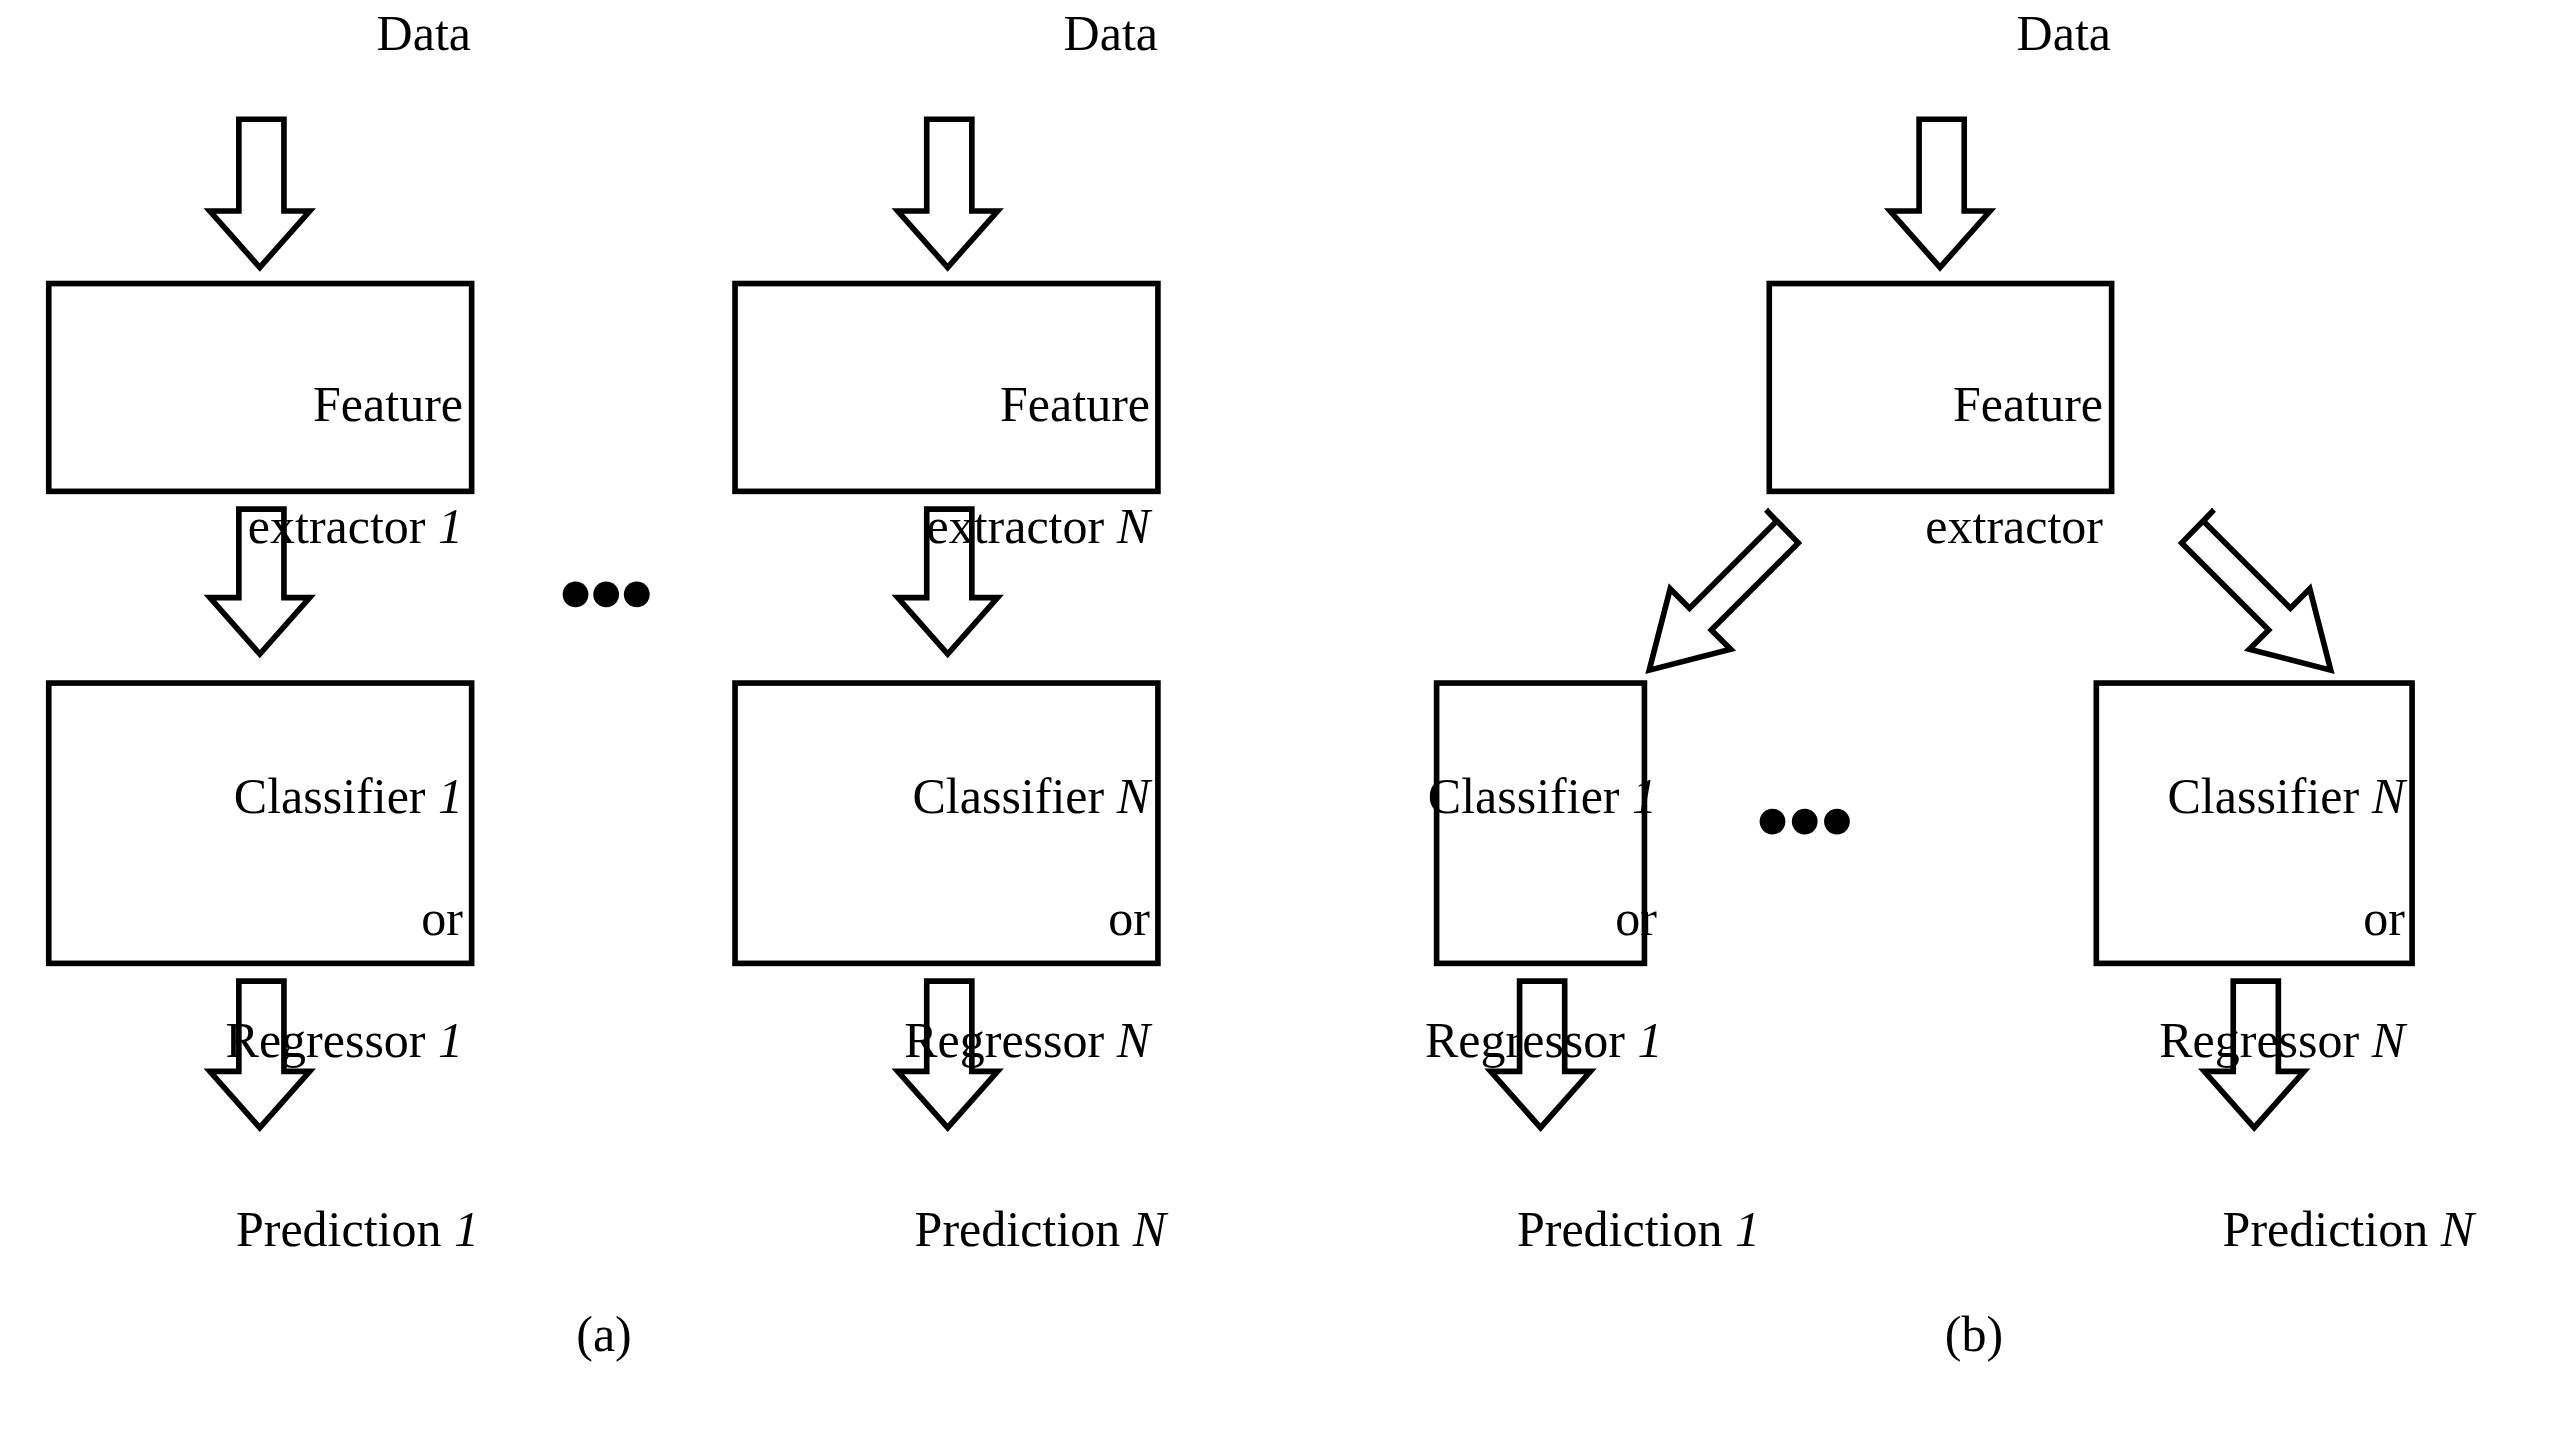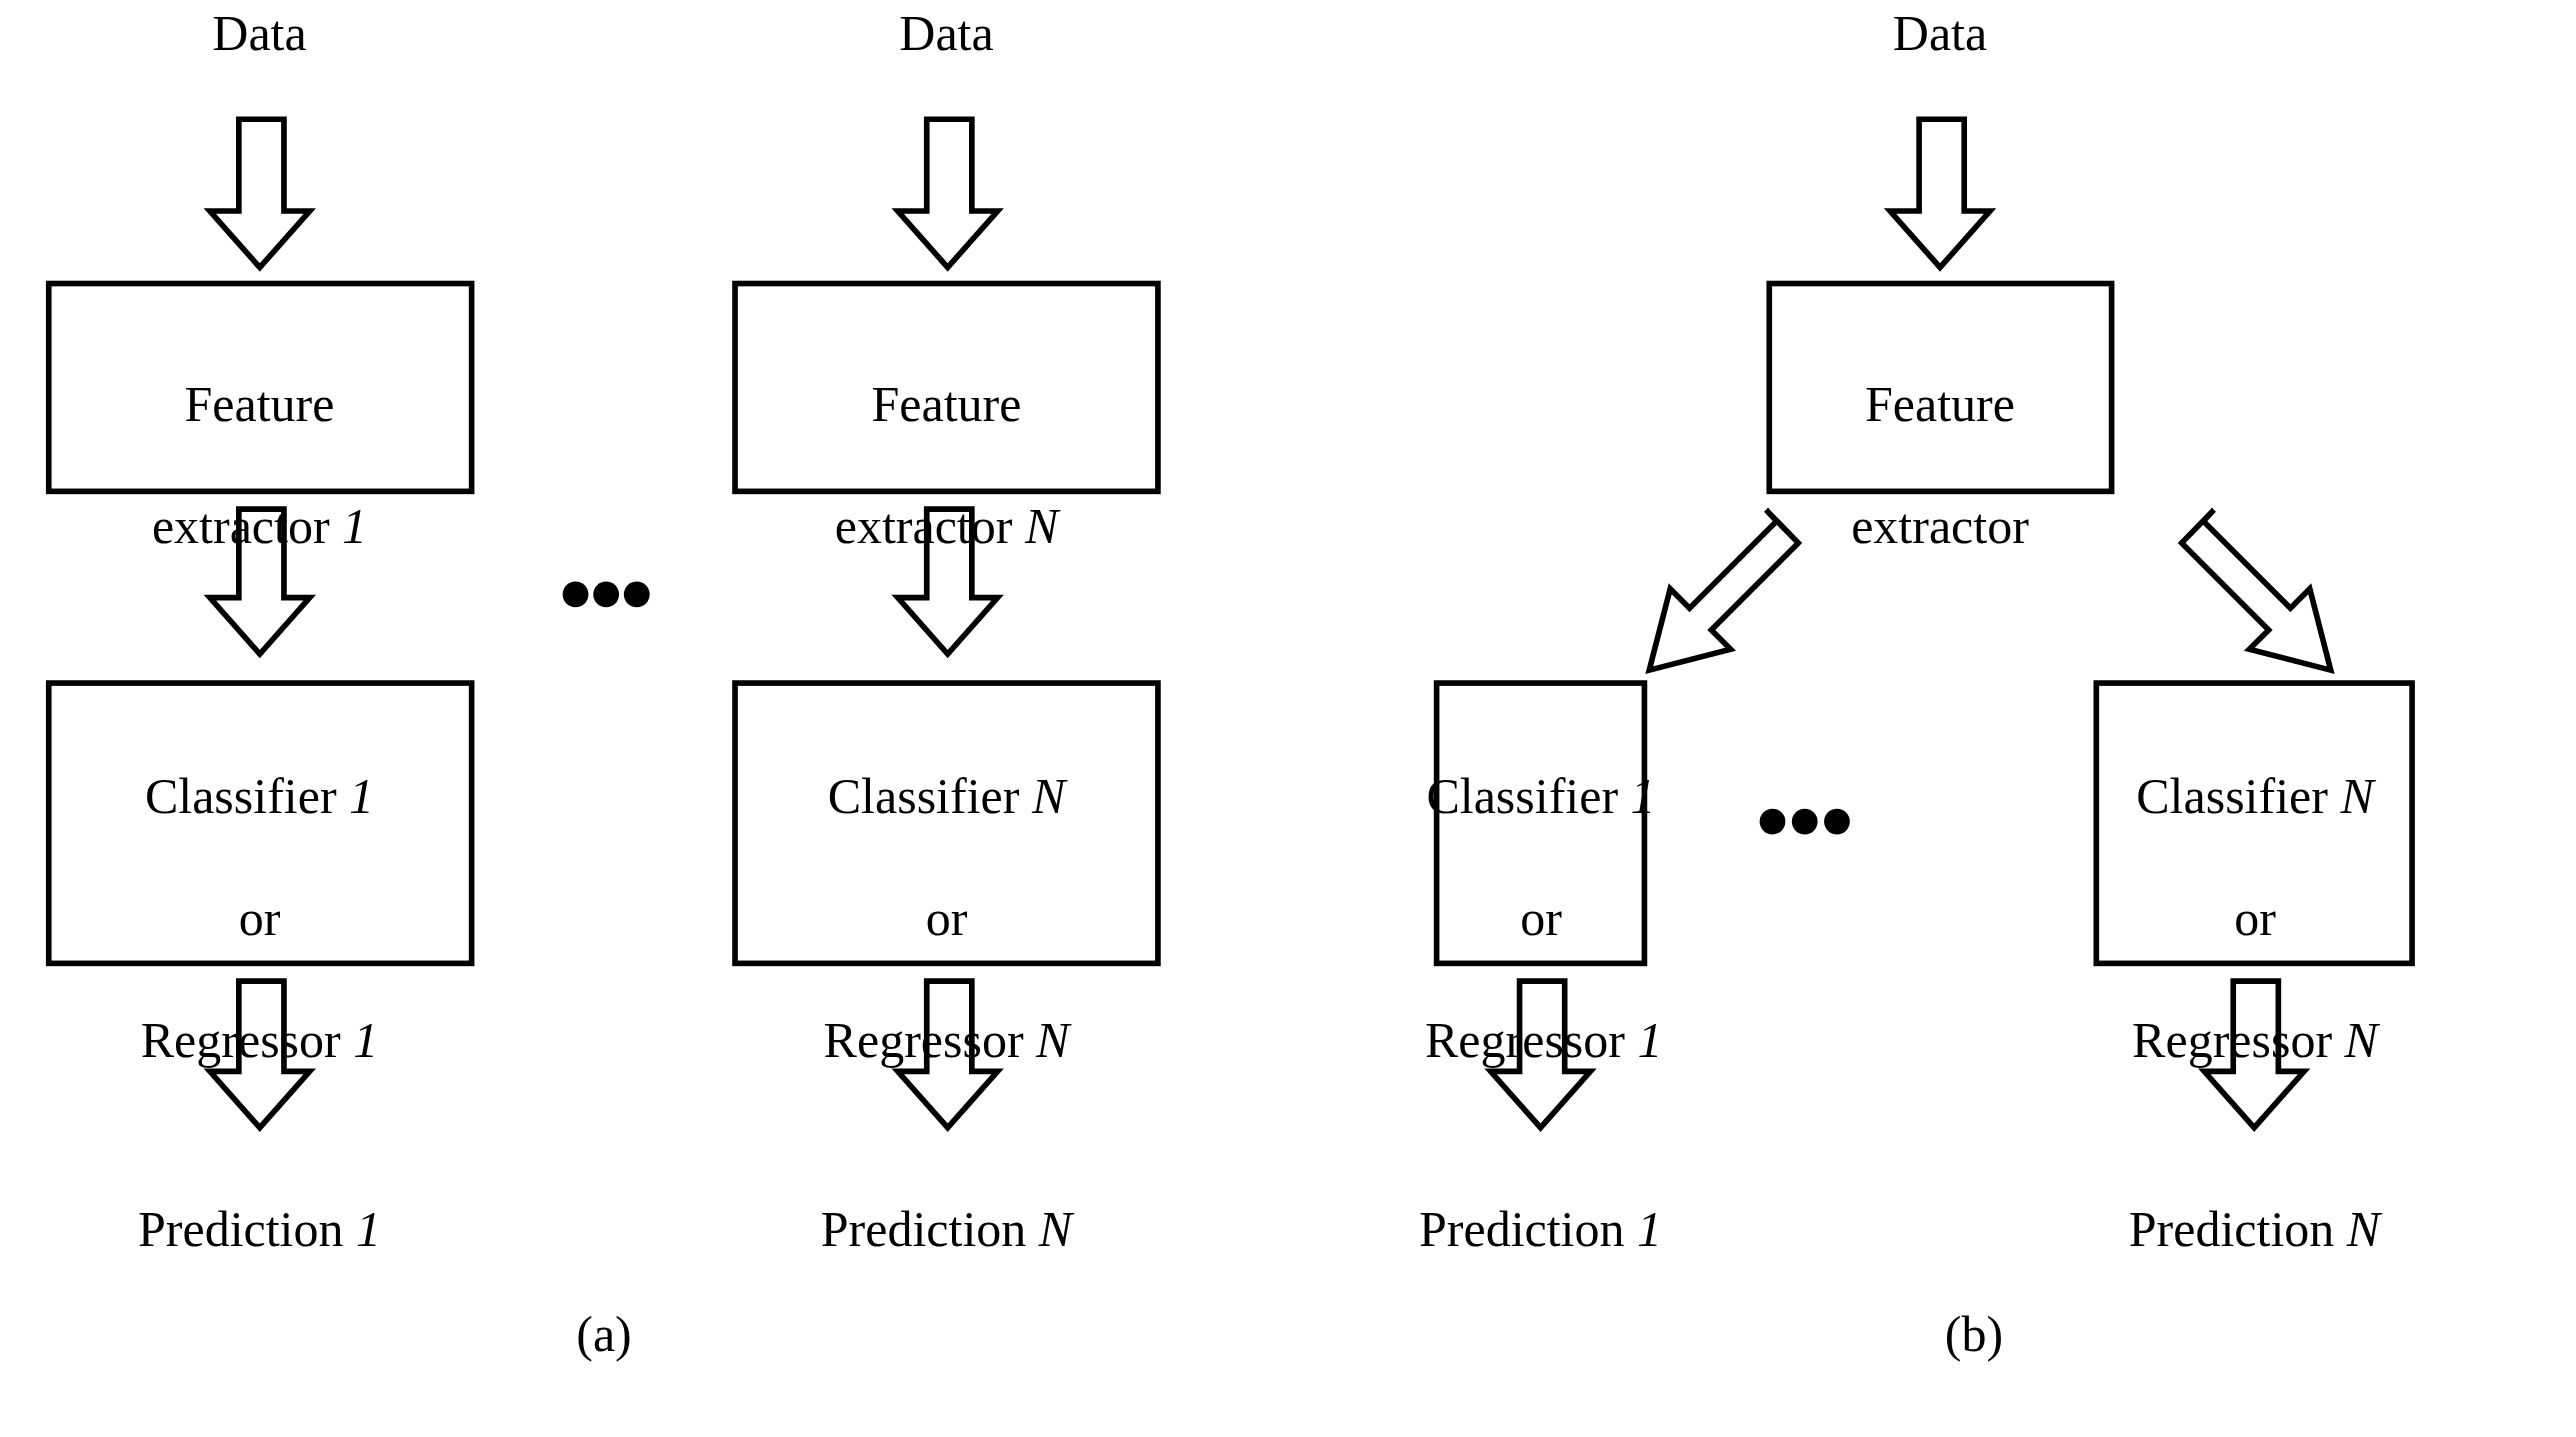--- a/index.html
+++ b/index.html
@@ -34,21 +34,21 @@
     stroke-linejoin: miter;
   }
   .dot-shape { fill: #000000; }
 
   .txt {
     position: absolute;
     color: #000000;
     font-family: "Liberation Serif", "DejaVu Serif", serif;
     font-size: 50px;
     line-height: 1.22;
-    text-align: center;
+    text-align: right;
     white-space: pre-line;
     user-select: none;
   }
   .txt i { font-style: italic; }
   .panel-label {
     position: absolute;
     color: #000000;
     font-family: "Liberation Serif", "DejaVu Serif", serif;
     font-size: 50px;
     text-align: center;

